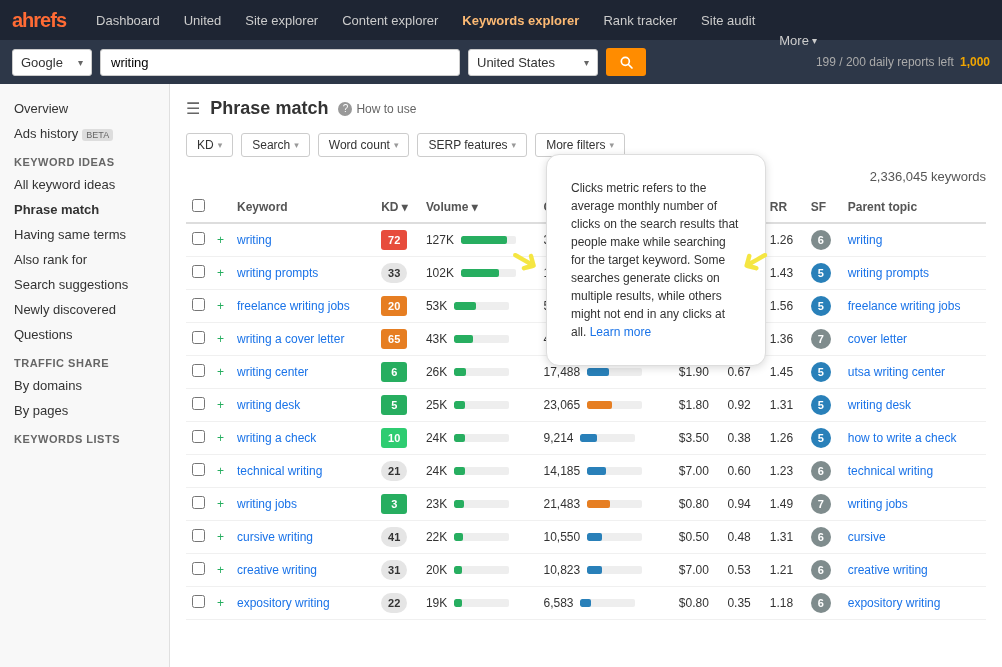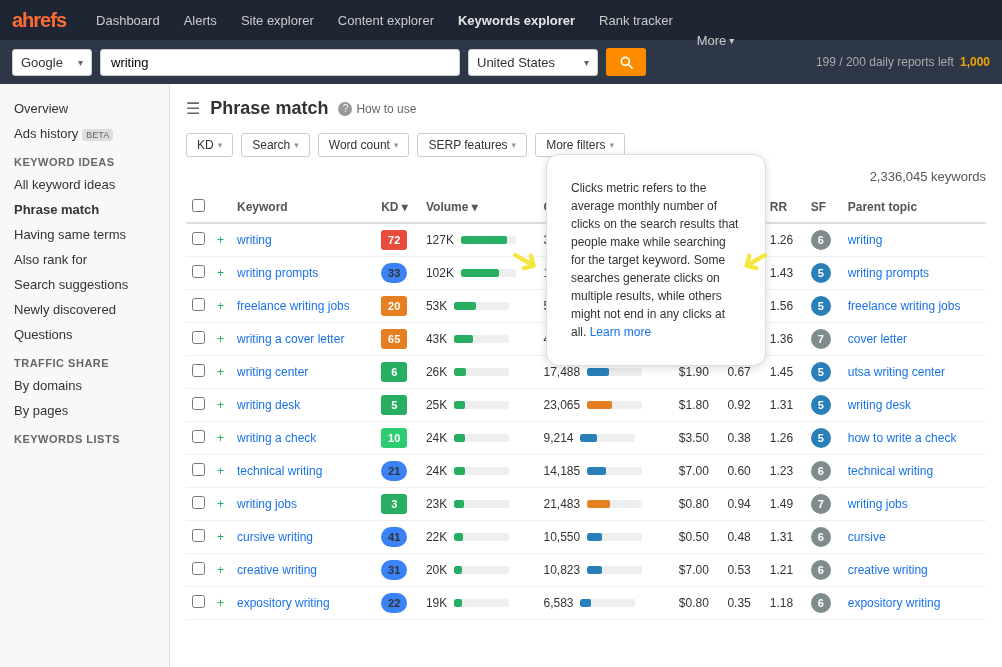--- a/index.html
+++ b/index.html
@@ -2,21 +2,21 @@
 <html><head>
   <meta charset="utf-8">
   <style>
     * { box-sizing: border-box; margin: 0; padding: 0; }
     body { font-family: -apple-system, BlinkMacSystemFont, 'Segoe UI', Arial, sans-serif; font-size: 13px; color: #333; background: #f5f5f5; }
 
     
     .top-nav { background: #1e2533; display: flex; align-items: center; padding: 0 12px; height: 40px; gap: 4px; }
     .nav-logo { color: #ff6b35; font-weight: 900; font-size: 20px; margin-right: 16px; letter-spacing: -1px; }
     .nav-item { color: #ccc; font-size: 13px; padding: 0 10px; height: 40px; display: flex; align-items: center; cursor: pointer; text-decoration: none; }
-    .nav-item.active { color: #e5e5e5; font-weight: 600; }
+    .nav-item.active { color: #fdba74; font-weight: 600; }
     .nav-more { display: flex; align-items: center; gap: 3px; margin-top: 40px; }
     .nav-more::after { content: '▾'; font-size: 10px; }
 
     
     .search-bar { background: #2d3748; padding: 8px 12px; display: flex; align-items: center; gap: 8px; }
     .search-engine-select { background: #fff; border: 1px solid #ccc; border-radius: 3px; padding: 5px 8px; font-size: 13px; display: flex; align-items: center; gap: 4px; cursor: pointer; min-width: 80px; }
     .search-engine-select::after { content: '▾'; font-size: 10px; color: #666; margin-left: auto; }
     .search-input { flex: 1; max-width: 360px; border: 1px solid #ccc; border-radius: 3px; padding: 5px 10px; font-size: 13px; }
     .country-select { background: #fff; border: 1px solid #ccc; border-radius: 3px; padding: 5px 8px; font-size: 13px; display: flex; align-items: center; gap: 4px; cursor: pointer; min-width: 130px; }
     .country-select::after { content: '▾'; font-size: 10px; color: #666; margin-left: auto; }
@@ -52,21 +52,21 @@
     .keyword-count { font-size: 13px; color: #555; margin-bottom: 8px; text-align: right; }
 
     
     .kw-table { width: 100%; border-collapse: collapse; font-size: 12px; }
     .kw-table th { text-align: left; padding: 7px 6px; border-bottom: 2px solid #ddd; color: #555; font-weight: 600; font-size: 12px; white-space: nowrap; }
     .kw-table td { padding: 6px 6px; border-bottom: 1px solid #f0f0f0; vertical-align: middle; white-space: nowrap; }
     .th-clicks { color: #ff8c00; cursor: pointer; }
     .kd-badge { display: inline-flex; align-items: center; justify-content: center; width: 26px; height: 20px; border-radius: 3px; font-size: 11px; font-weight: 700; color: #fff; }
     .kd-red { background: #e74c3c; }
     .kd-orange { background: #e67e22; }
-    .kd-yellow { background: #3b82f6; color: #333; border-radius: 10px; }
+    .kd-yellow { background: #e5e5e5; color: #333; border-radius: 10px; }
     .kd-green { background: #27ae60; }
     .kd-light-green { background: #2ecc71; }
     .keyword-link { color: #1a73e8; text-decoration: none; }
     .mini-bar-wrap { display: inline-flex; align-items: center; width: 55px; height: 8px; background: #eee; border-radius: 2px; overflow: hidden; }
     .mini-bar { height: 100%; border-radius: 2px; }
     .bar-green { background: #27ae60; }
     .bar-blue { background: #2980b9; }
     .bar-orange { background: #e67e22; }
     .sf-badge { display: inline-flex; align-items: center; justify-content: center; width: 20px; height: 20px; border-radius: 50%; font-size: 11px; font-weight: 600; color: #fff; }
     .sf-gray { background: #7f8c8d; }
@@ -81,25 +81,26 @@
     .arrow-indicator { position: absolute; font-size: 36px; color: #f5e642; z-index: 101; }
     .arrow-left { top: 155px; left: 340px; transform: rotate(30deg); }
     .arrow-right { top: 155px; left: 570px; transform: rotate(-30deg) scaleX(-1); }
   </style>
 </head>
 <body>
 
 <nav class="top-nav">
   <span class="nav-logo">ahrefs</span>
   <a class="nav-item">Dashboard</a>
-  <a class="nav-item">Alerts</a>
+  <a class="nav-item">United</a>
   <a class="nav-item">Site explorer</a>
   <a class="nav-item">Content explorer</a>
   <a class="nav-item active">Keywords explorer</a>
   <a class="nav-item">Rank tracker</a>
+  <a class="nav-item">Site audit</a>
   <a class="nav-item nav-more">More</a>
 </nav>
 
 <div class="search-bar">
   <div class="search-engine-select">
     <span>Google</span>
   </div>
   <input class="search-input" type="text" value="writing" style="">
   <div class="country-select">
     <span>United States</span>

